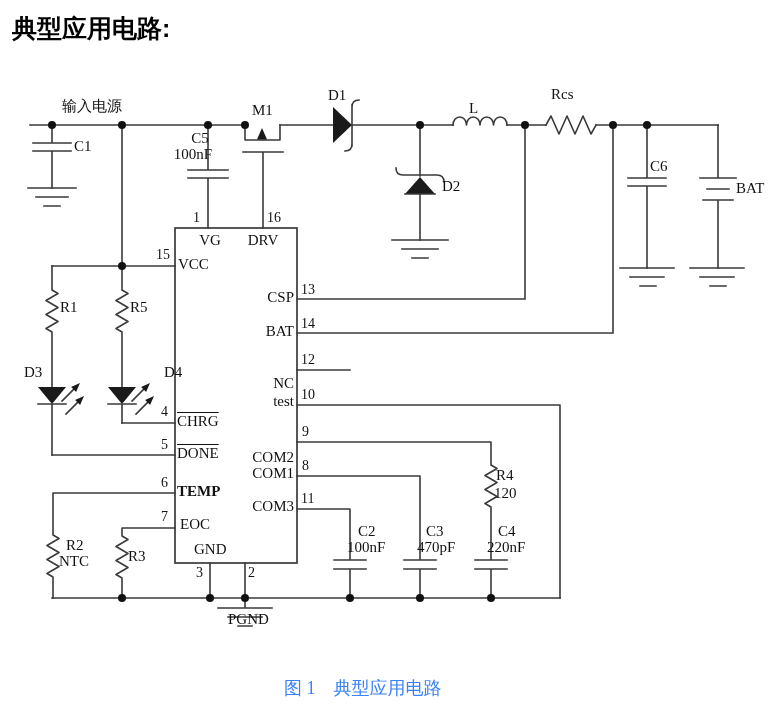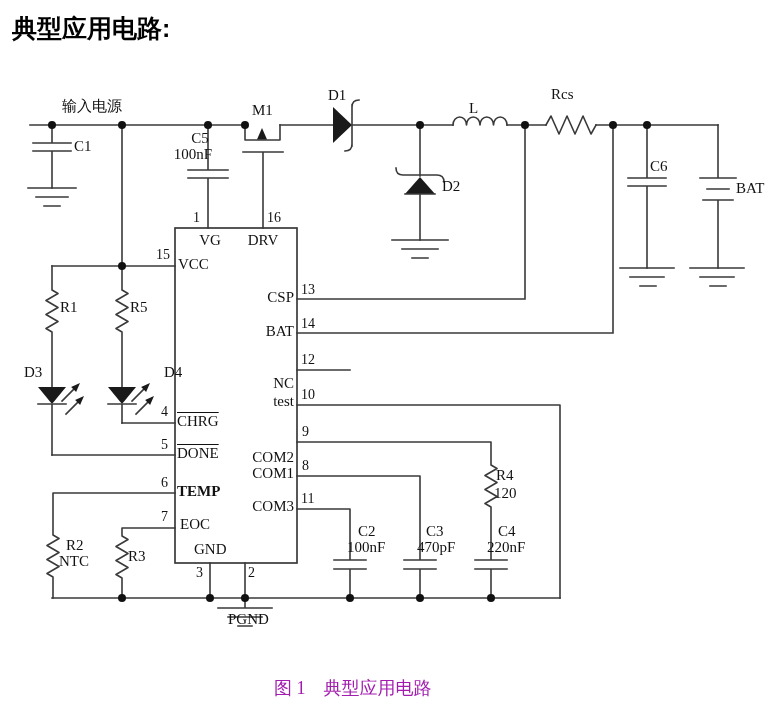--- a/index.html
+++ b/index.html
@@ -1,20 +1,20 @@
 <!DOCTYPE html>
 <html><head>
 <meta charset="utf-8">
 <style>
   html,body { margin:0; padding:0; background:#ffffff; }
   .page { position:relative; width:769px; height:712px; background:#ffffff; overflow:hidden;
           font-family:"Liberation Serif","DejaVu Serif",serif; }
   .title { position:absolute; left:12px; top:12px; font-size:25px; font-weight:bold;
            font-family:"Liberation Sans","DejaVu Sans",sans-serif; color:#000; }
-  .caption { position:absolute; left:274px; top:676px; font-size:18px; color:#a21caf; white-space:nowrap; }
+  .caption { position:absolute; left:284px; top:676px; font-size:18px; color:#3b82f6; white-space:nowrap; }
   svg.circuit { position:absolute; left:0; top:0; }
   .wire { stroke:#3a3a3a; stroke-width:1.6; fill:none; stroke-linecap:square; stroke-linejoin:round; }
   .boxline { stroke:#3a3a3a; stroke-width:1.7; fill:none; }
   .solid { fill:#1a1a1a; stroke:none; }
   .dot { fill:#111111; stroke:none; }
   .lbl { position:absolute; font-size:15px; color:#111; white-space:nowrap; line-height:1.05; }
   .num { font-size:14px; }
   .right { text-align:right; }
   .center { text-align:center; }
   .overline { text-decoration:overline; }

